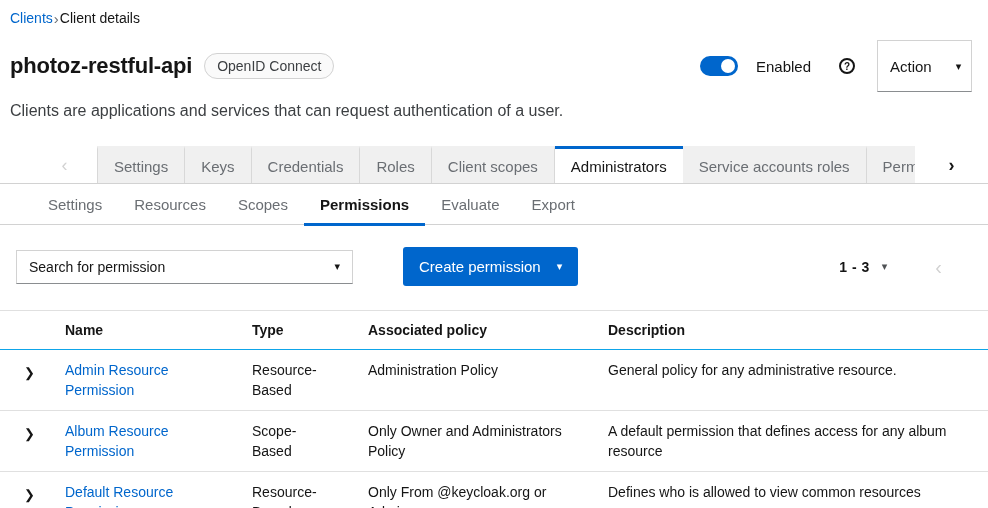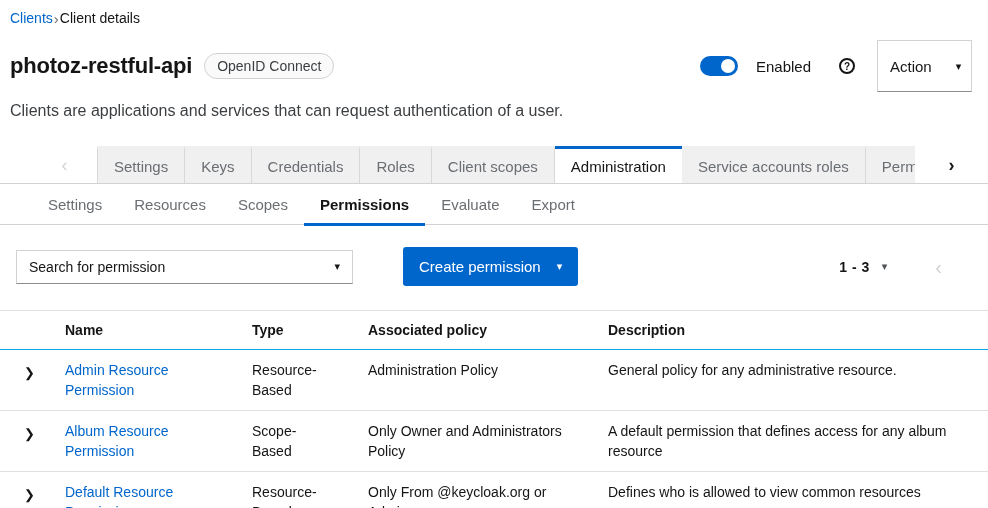--- a/index.html
+++ b/index.html
@@ -140,21 +140,21 @@
   <div class="tab">
       <span>Credentials</span>
     </div>
   <div class="tab">
       <span>Roles</span>
     </div>
   <div class="tab">
       <span>Client scopes</span>
     </div>
   <div class="tab active">
-      <span>Administration</span>
+      <span>Administrators</span>
     </div>
   <div class="tab">
       <span>Service accounts roles</span>
     </div>
   <div class="tab">
       <span>Permissions</span>
     </div>
   <div class="tab-scroll-right">
     <span class="scroll-chevron enabled">›</span>
   </div>

